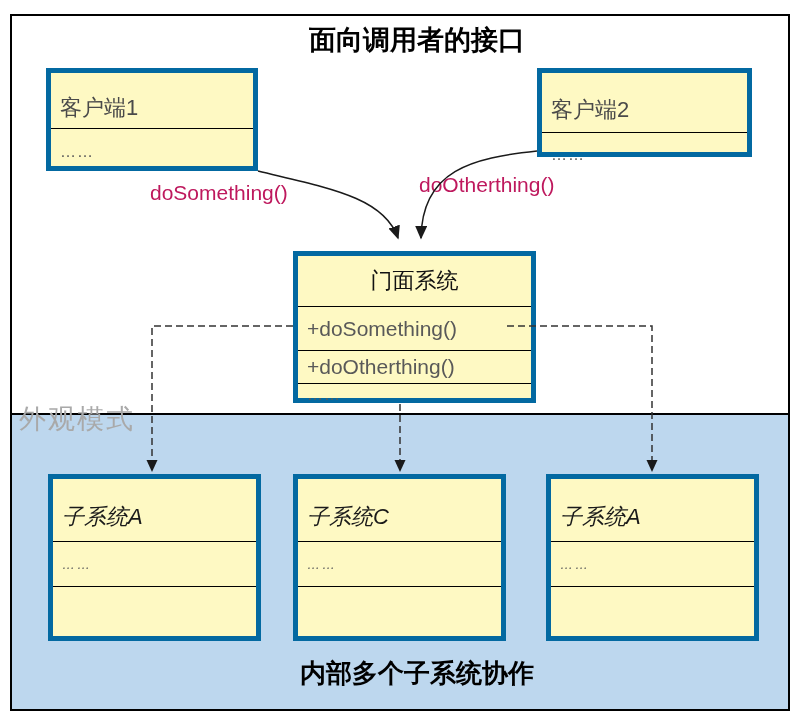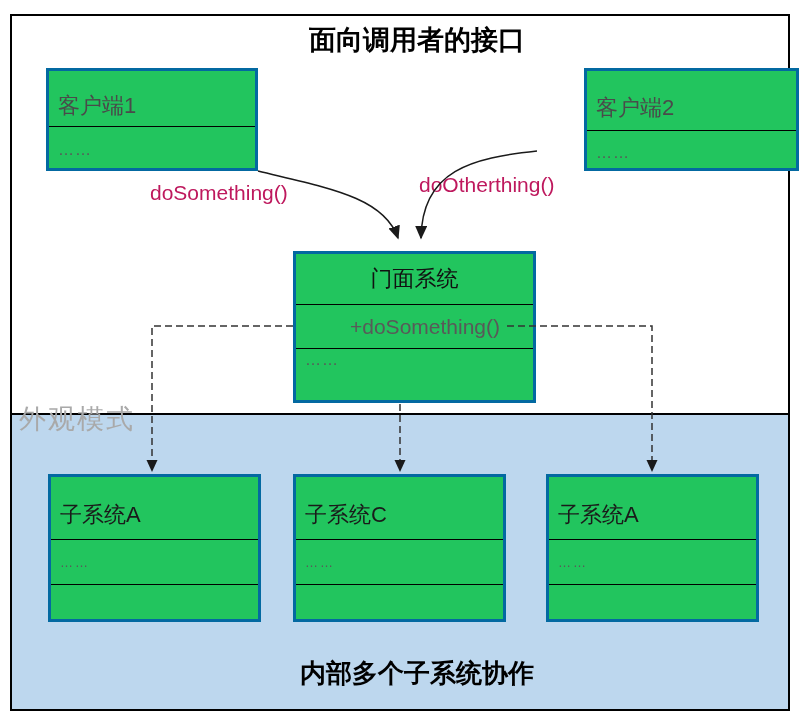--- a/index.html
+++ b/index.html
@@ -19,60 +19,60 @@
     border:2px solid #000;box-sizing:border-box;background:#BDD7EE;
   }
   .section-title{
     position:absolute;left:10px;width:780px;text-align:center;
     font-size:27px;font-weight:bold;color:#000;padding-left:17px;
   }
   .title-top{top:22px;}
   .title-bottom{top:656px;font-size:26px;}
   
   .uml-box{
-    position:absolute;background:#22c55e;border:3px solid #0369a1;
+    position:absolute;background:#fef9c3;border:5px solid #0369a1;
     box-sizing:border-box;
   }
   .uml-row{
     box-sizing:border-box;display:flex;align-items:center;
     padding-left:9px;overflow:hidden;
   }
   .uml-row + .uml-row{border-top:1px solid #000;}
   .box-title{font-size:22px;color:#4a4a4a;}
   .box-title-dark{font-size:22px;color:#1a1a1a;}
   .dots{font-size:16px;color:#595959;letter-spacing:1px;}
   .dots-small{font-size:13px;color:#595959;letter-spacing:2px;}
   
   .client1{left:46px;top:68px;width:212px;height:103px;}
   .client1 .r1{height:55px;align-items:flex-end;padding-bottom:5px;}
   .client1 .r2{height:46px;}
-  .client2{left:537px;top:68px;width:215px;height:103px;margin-left:47px;}
+  .client2{left:537px;top:68px;width:215px;height:89px;}
   .client2 .r1{height:59px;align-items:flex-end;padding-bottom:7px;}
   .client2 .r2{height:44px;}
   
   .facade{left:293px;top:251px;width:243px;height:152px;}
   .facade .rh{height:50px;justify-content:center;padding-left:0;}
   .facade .rh span{font-size:22px;color:#111;}
   .facade .rm1{height:44px;}
   .facade .rm2{height:33px;}
   .facade .rd{height:23px;}
-  .method{font-size:21px;color:#595959;margin-left:45px;}
+  .method{font-size:21px;color:#595959;}
   
   .call-label{
     position:absolute;font-size:21px;color:#be185d;white-space:nowrap;
   }
   .call1{left:150px;top:181px;}
   .call2{left:419px;top:173px;}
   
   .watermark{
     position:absolute;left:19px;top:401px;font-size:27px;color:#A9A9A9;
     letter-spacing:2px;
   }
   
-  .subsys{top:474px;width:213px;height:148px;}
+  .subsys{top:474px;width:213px;height:167px;font-style:italic;}
   .sub-a{left:48px;}
   .sub-b{left:293px;}
   .sub-c{left:546px;}
   .subsys .r1{height:62px;align-items:flex-end;padding-bottom:9px;}
   .subsys .r2{height:45px;}
   .subsys .r3{height:39px;}
   
   .connector-layer{
     position:absolute;left:0;top:0;width:800px;height:722px;
     pointer-events:none;
@@ -107,20 +107,23 @@
 
 <div class="call-label call1">doSomething()</div>
 <div class="call-label call2">doOtherthing()</div>
 
 <div class="uml-box facade">
   <div class="uml-row rh">
     <span>门面系统</span>
   </div>
   <div class="uml-row rm1">
     <span class="method">+doSomething()</span>
+  </div>
+  <div class="uml-row rm2">
+    <span class="method">+doOtherthing()</span>
   </div>
   <div class="uml-row rd">
     <span class="dots">……</span>
   </div>
 </div>
 
 <div class="watermark">外观模式</div>
 
 <div class="uml-box subsys sub-a">
   <div class="uml-row r1">

